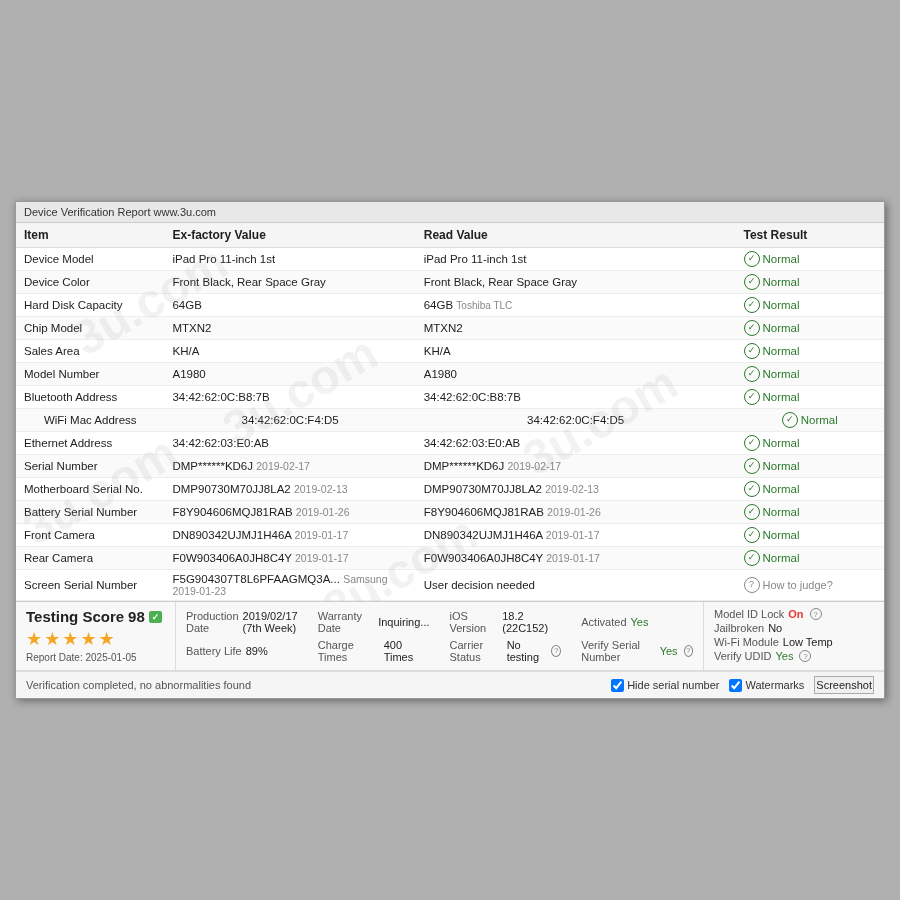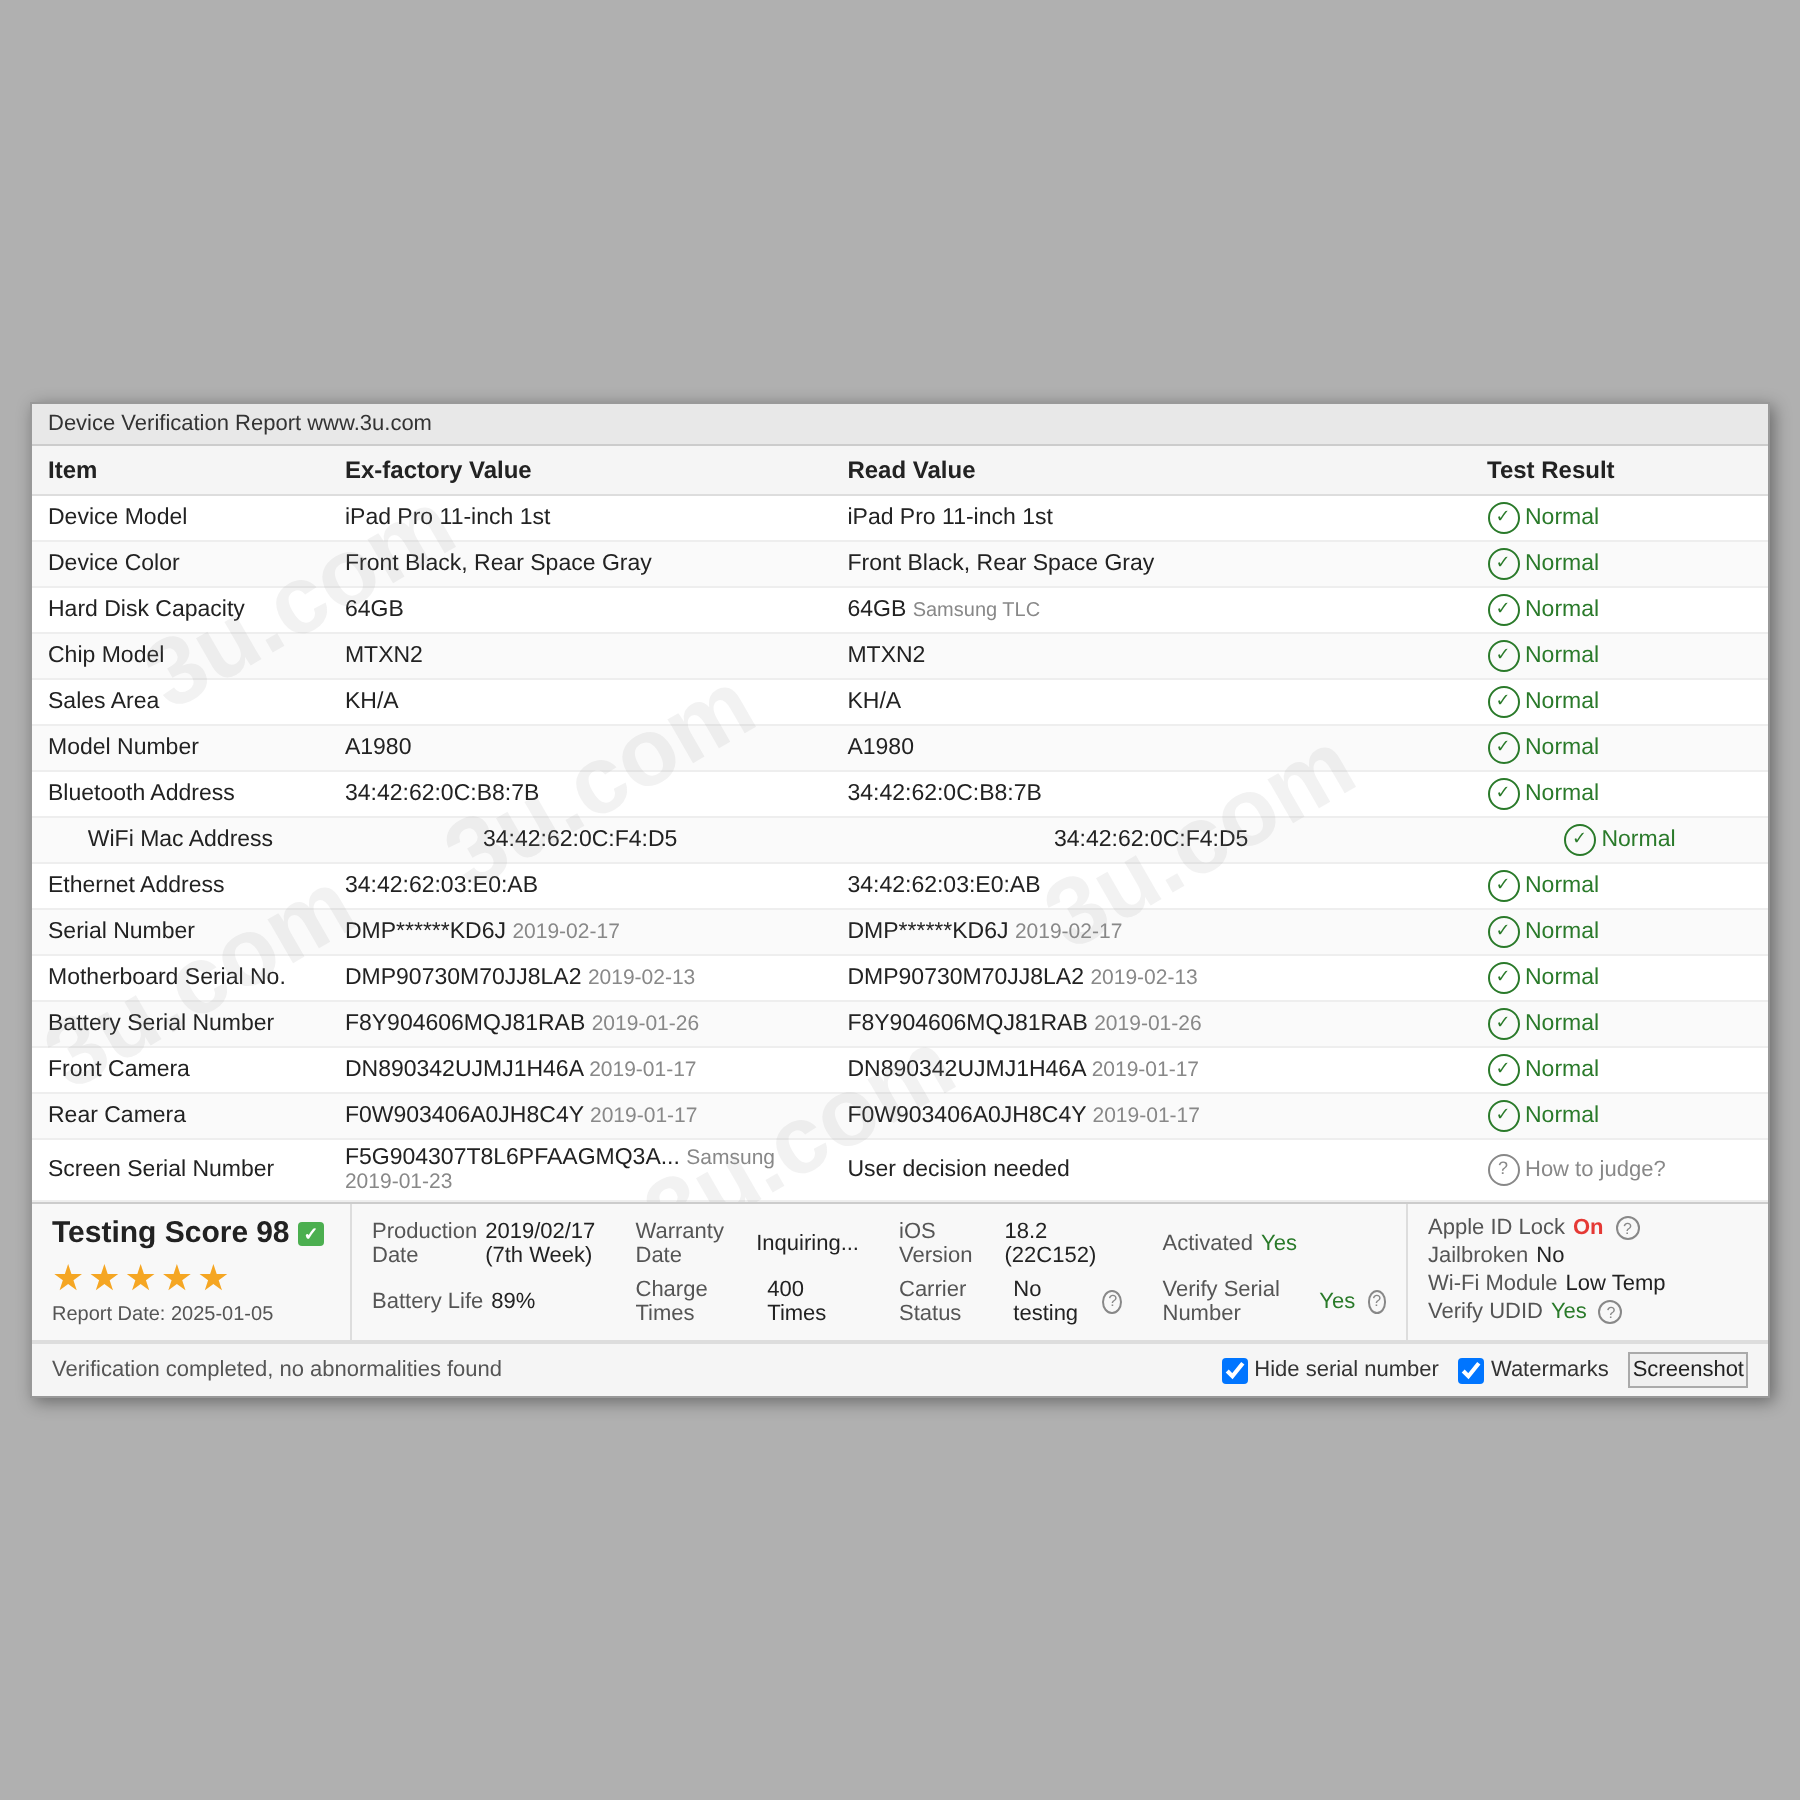--- a/index.html
+++ b/index.html
@@ -277,21 +277,21 @@
           </tr>
           <tr style="background: rgb(250, 250, 250);">
             <td>Device Color</td>
             <td>Front Black,  Rear Space Gray</td>
             <td>Front Black,  Rear Space Gray</td>
             <td><span class="normal-badge">Normal</span></td>
           </tr>
           <tr style="background: rgb(255, 255, 255);">
             <td>Hard Disk Capacity</td>
             <td>64GB</td>
-            <td>64GB <span style="color:#888;font-size:10px;">Samsung TLC</span></td>
+            <td>64GB <span style="color:#888;font-size:10px;">Toshiba TLC</span></td>
             <td><span class="normal-badge">Normal</span></td>
           </tr>
           <tr style="background: rgb(250, 250, 250);">
             <td>Chip Model</td>
             <td>MTXN2</td>
             <td>MTXN2</td>
             <td><span class="normal-badge">Normal</span></td>
           </tr>
           <tr style="background: rgb(255, 255, 255);">
             <td>Sales Area</td>
@@ -416,21 +416,21 @@
           </div>
           <div class="info-row">
             <span class="info-label">Verify Serial Number</span>
     <span class="info-val yes">Yes</span>
     <span class="question-mark">?</span>
           </div>
         </div>
 
       <div class="right-panel" id="right-panel">
       <div class="right-row">
-            <span class="info-label">Apple ID Lock</span>
+            <span class="info-label">Model ID Lock</span>
   <span class="info-val on">On</span>
   <span class="question-mark">?</span>
           </div>
           <div class="right-row">
             <span class="info-label">Jailbroken</span>
   <span class="info-val no">No</span>
   </div>
           <div class="right-row">
             <span class="info-label">Wi-Fi Module</span>
   <span class="info-val no">Low Temp</span>

